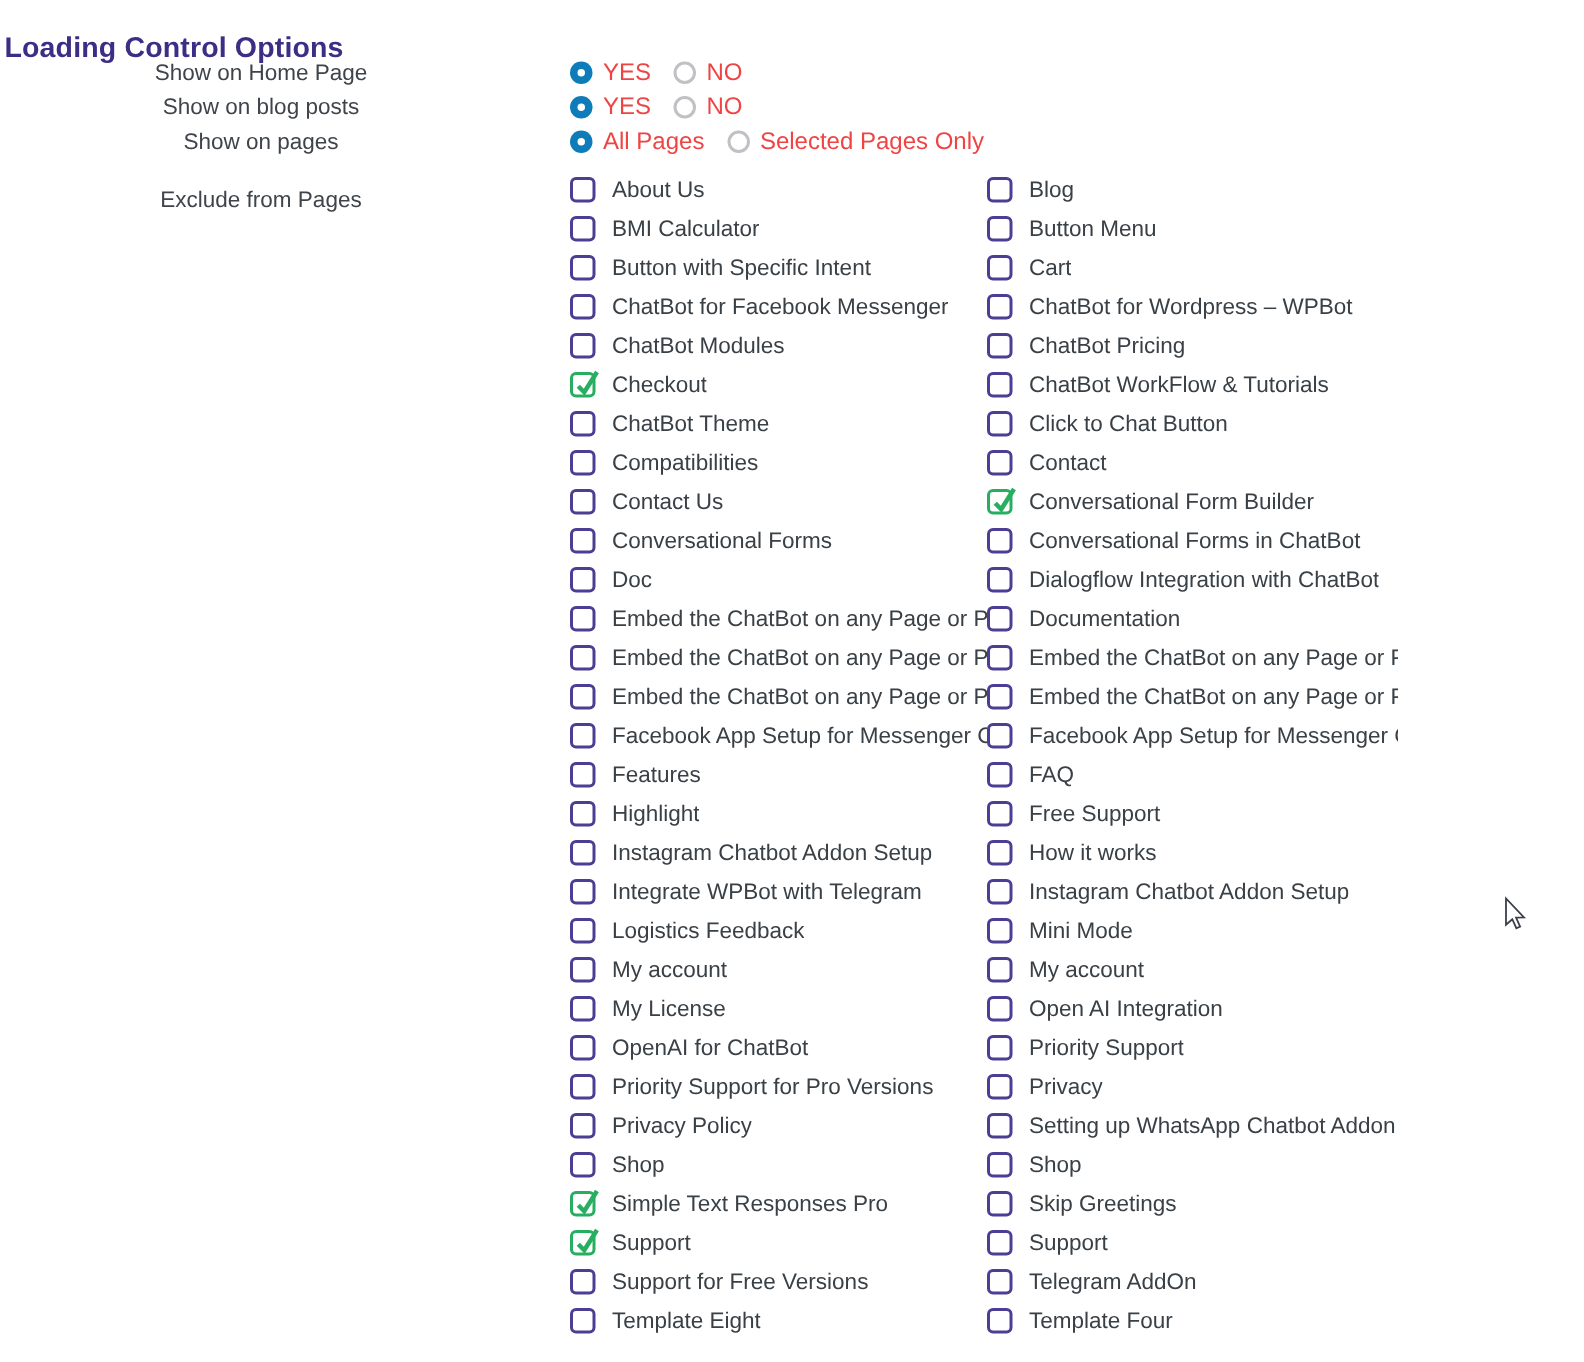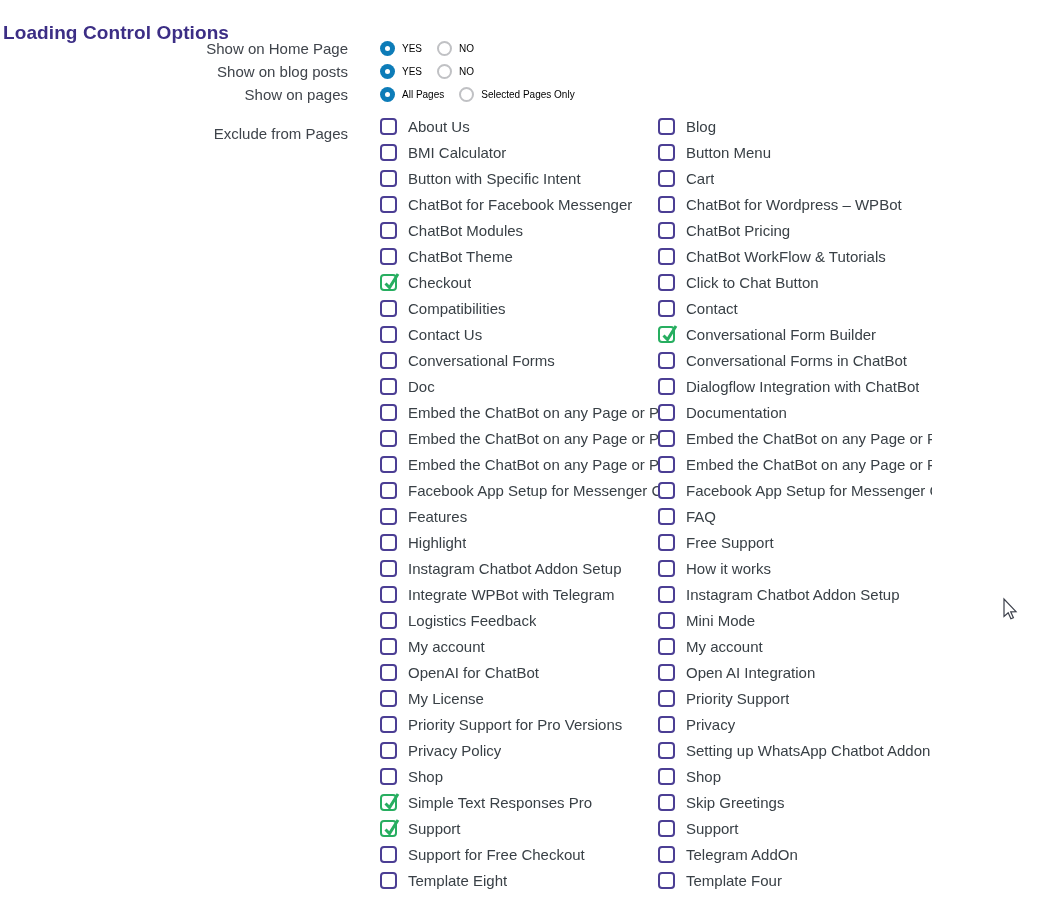--- a/index.html
+++ b/index.html
@@ -19,26 +19,26 @@
     font-family:"Liberation Sans", sans-serif;
   }
   .title{
     position:absolute;left:3px;top:22px;margin:0;
     font-size:19px;font-weight:bold;color:var(--title-color);
     letter-spacing:.1px;
   }
   .form{position:absolute;left:0;top:37px;width:1056px;}
   .radio-row{display:flex;align-items:center;height:23px;}
   .row-label{
-    flex:0 0 348px;width:348px;text-align:right;
+    flex:0 0 348px;width:348px;text-align:center;
     font-size:15px;color:var(--label-color);white-space:nowrap;
   }
   .options{display:flex;align-items:center;margin-left:32px;gap:15px;}
   .option{display:flex;align-items:center;gap:7px;cursor:default;}
-  .option-label{font-size:10px;color:#000000;}
+  .option-label{font-size:16px;color:#ef4444;}
   .radio{width:15px;height:15px;border-radius:50%;flex:0 0 auto;
     display:flex;align-items:center;justify-content:center;}
   .radio.selected{background:var(--radio-selected);}
   .radio.selected .dot{width:5px;height:5px;border-radius:50%;background:#fff;}
   .radio.unselected{background:#fff;border:2px solid var(--radio-border);}
   .grid-row{display:flex;align-items:flex-start;}
   .grid-row .row-label{margin-top:19px;}
   .pages-grid{display:flex;margin-left:32px;padding-top:7px;}
   .pages-col{width:278px;overflow:hidden;}
   .pages-col.right{width:274px;}
@@ -124,33 +124,33 @@
             </div>
             <div class="page-item">
               <div class="checkbox"></div>
               <div class="page-item-label">ChatBot for Facebook Messenger</div>
             </div>
             <div class="page-item">
               <div class="checkbox"></div>
               <div class="page-item-label">ChatBot Modules</div>
             </div>
             <div class="page-item">
-              <div class="checkbox"></div>
-              <div class="page-item-label">ChatBot Theme</div>
-            </div>
-            <div class="page-item">
               <div class="checkbox checked">
                 <svg width="19" height="21" viewBox="0 0 19 21">
                   <path d="M3.5 13.5 L7.5 17.5 L16 4" fill="none" stroke="#27ae60" stroke-width="3" stroke-linejoin="miter"></path>
                 </svg>
               </div>
               <div class="page-item-label">Checkout</div>
             </div>
             <div class="page-item">
               <div class="checkbox"></div>
+              <div class="page-item-label">ChatBot Theme</div>
+            </div>
+            <div class="page-item">
+              <div class="checkbox"></div>
               <div class="page-item-label">Compatibilities</div>
             </div>
             <div class="page-item">
               <div class="checkbox"></div>
               <div class="page-item-label">Contact Us</div>
             </div>
             <div class="page-item">
               <div class="checkbox"></div>
               <div class="page-item-label">Conversational Forms</div>
             </div>
@@ -193,25 +193,25 @@
             <div class="page-item">
               <div class="checkbox"></div>
               <div class="page-item-label">Logistics Feedback</div>
             </div>
             <div class="page-item">
               <div class="checkbox"></div>
               <div class="page-item-label">My account</div>
             </div>
             <div class="page-item">
               <div class="checkbox"></div>
+              <div class="page-item-label">My License</div>
+            </div>
+            <div class="page-item">
+              <div class="checkbox"></div>
               <div class="page-item-label">OpenAI for ChatBot</div>
-            </div>
-            <div class="page-item">
-              <div class="checkbox"></div>
-              <div class="page-item-label">My License</div>
             </div>
             <div class="page-item">
               <div class="checkbox"></div>
               <div class="page-item-label">Priority Support for Pro Versions</div>
             </div>
             <div class="page-item">
               <div class="checkbox"></div>
               <div class="page-item-label">Privacy Policy</div>
             </div>
             <div class="page-item">
@@ -229,21 +229,21 @@
             <div class="page-item">
               <div class="checkbox checked">
                 <svg width="19" height="21" viewBox="0 0 19 21">
                   <path d="M3.5 13.5 L7.5 17.5 L16 4" fill="none" stroke="#27ae60" stroke-width="3" stroke-linejoin="miter"></path>
                 </svg>
               </div>
               <div class="page-item-label">Support</div>
             </div>
             <div class="page-item">
               <div class="checkbox"></div>
-              <div class="page-item-label">Support for Free Checkout</div>
+              <div class="page-item-label">Support for Free Versions</div>
             </div>
             <div class="page-item">
               <div class="checkbox"></div>
               <div class="page-item-label">Template Eight</div>
             </div>
           </div>
         <div class="pages-col right" id="pages-col-right">
             <div class="page-item">
               <div class="checkbox"></div>
               <div class="page-item-label">Blog</div>

